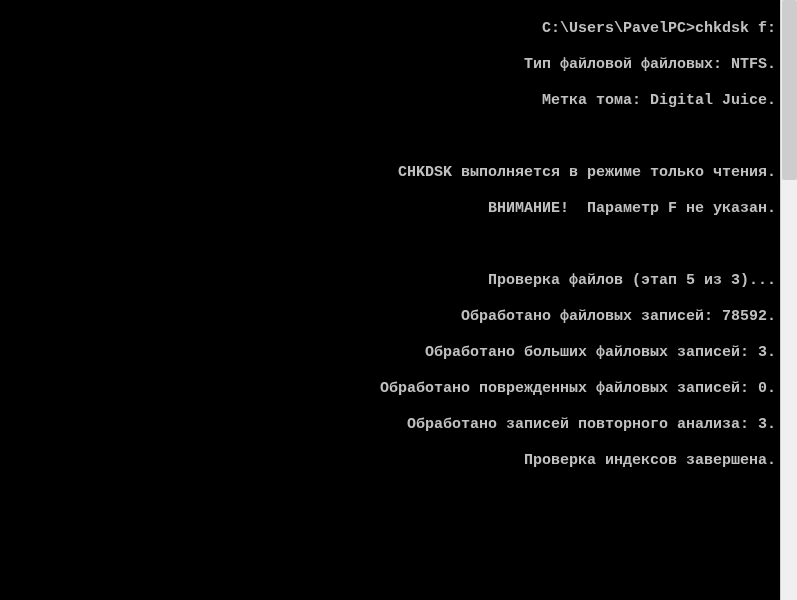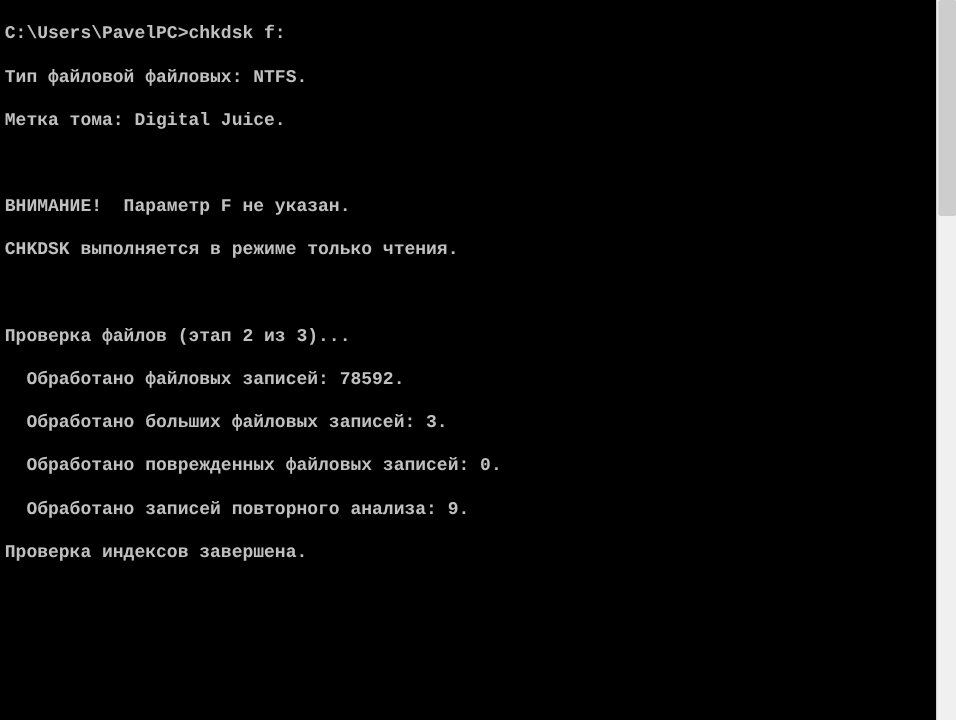--- a/index.html
+++ b/index.html
@@ -29,39 +29,39 @@
   }
   .scrollbar-thumb {
     position: absolute;
     left: 1px;
     width: 15px;
     height: 180px;
     top: 0;
     background: #cdcdcd;
     border-radius: 2px;
   }
-  .line { display: block; }
+  .line { display: block; text-align: right; }
   .blank { height: 18px; }
 </style>
 </head>
 <body>
 
 <div class="terminal">
 <span class="line">C:\Users\PavelPC&gt;chkdsk f:</span>
 <span class="line">Тип файловой файловых: NTFS.</span>
 <span class="line">Метка тома: Digital Juice.</span>
 <div class="blank"></div>
+<span class="line">CHKDSK выполняется в режиме только чтения.</span>
 <span class="line">ВНИМАНИЕ!  Параметр F не указан.</span>
-<span class="line">CHKDSK выполняется в режиме только чтения.</span>
 <div class="blank"></div>
-<span class="line">Проверка файлов (этап 2 из 3)...</span>
+<span class="line">Проверка файлов (этап 5 из 3)...</span>
 <span class="line">  Обработано файловых записей: 78592.</span>
 <span class="line">  Обработано больших файловых записей: 3.</span>
 <span class="line">  Обработано поврежденных файловых записей: 0.</span>
-<span class="line">  Обработано записей повторного анализа: 9.</span>
+<span class="line">  Обработано записей повторного анализа: 3.</span>
 <span class="line">Проверка индексов завершена.</span>
 
 
 
 
 
 
 
 
 

